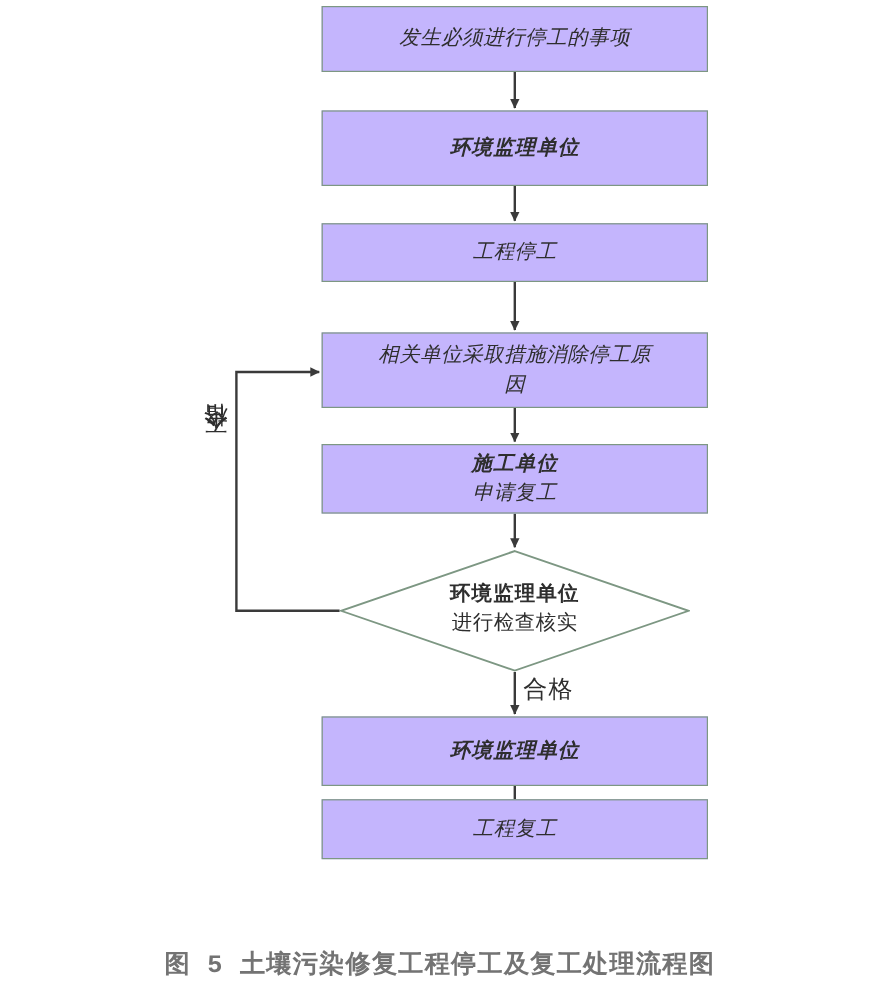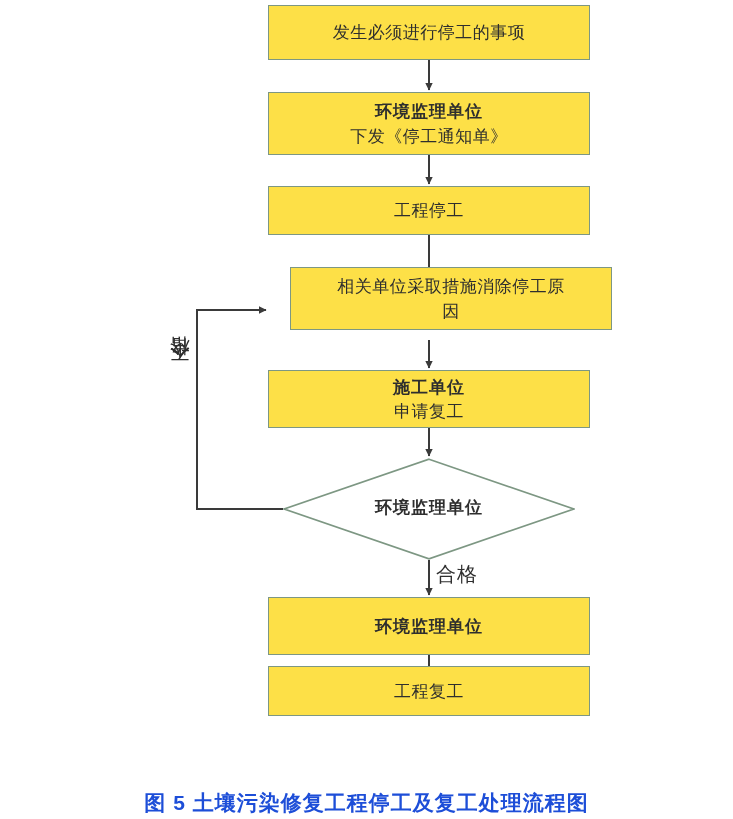--- a/index.html
+++ b/index.html
@@ -22,27 +22,28 @@
     top: 0;
     width: 733px;
     height: 819px;
   }
 
   
   .node {
     position: absolute;
     box-sizing: border-box;
     border: 1.6px solid #7d9783;
-    background: #fde047;
+    background: #c4b5fd;
     display: flex;
     flex-direction: column;
     align-items: center;
     justify-content: center;
     line-height: 1.42;
     color: #2e2e2e;
+    font-style: italic;
   }
   .node .ln {
     display: block;
     white-space: nowrap;
     font-size: 17px;
     letter-spacing: 0.5px;
   }
   .node .ln.bold {
     font-weight: bold;
     letter-spacing: 1px;
@@ -97,22 +98,22 @@
 
   
   .caption {
     position: absolute;
     left: 0;
     width: 733px;
     text-align: center;
     font-size: 21px;
     font-weight: bold;
     letter-spacing: 1px;
-    color: #1d4ed8;
-    font-family: Liberation Sans, sans-serif;
+    color: #737373;
+    font-family: Liberation Mono, monospace;
   }
 </style>
 </head>
 <body>
 
 <svg id="flow-canvas" viewBox="0 0 733 819" xmlns="http://www.w3.org/2000/svg">
   <defs>
     <marker id="arrowhead" markerWidth="9" markerHeight="9" refX="7.4" refY="4.5" orient="auto" markerUnits="userSpaceOnUse">
       <path d="M0,0.6 L8,4.5 L0,8.4 z" fill="#3a3a3a"></path>
     </marker>
@@ -136,43 +137,43 @@
     <path d="M283,509 L197,509 L197,310 L266,310" marker-end="url(#arrowhead)"></path>
   </g>
 </svg>
 
 <div class="node" style="left:268px; top:5px; width:322px; height:55px;">
   <span class="ln">发生必须进行停工的事项</span>
 </div>
 
 <div class="node" style="left:268px; top:92px; width:322px; height:63px;">
   <span class="ln bold">环境监理单位</span>
-  <span class="ln">下发《停工通知单》</span>
 </div>
 
 <div class="node" style="left:268px; top:186px; width:322px; height:49px;">
   <span class="ln">工程停工</span>
 </div>
 
-<div class="node" style="left:268px; top:267px; width:322px; height:63px;margin-left:22px;">
+<div class="node" style="left:268px; top:277px; width:322px; height:63px;">
   <span class="ln">相关单位采取措施消除停工原</span>
   <span class="ln">因</span>
 </div>
 
 <div class="node" style="left:268px; top:370px; width:322px; height:58px;">
   <span class="ln bold">施工单位</span>
   <span class="ln">申请复工</span>
 </div>
 
 <div class="decision" style="left:283px; top:458px; width:292px; height:102px;">
   <svg width="292" height="102" viewBox="0 0 292 102" xmlns="http://www.w3.org/2000/svg">
     <polygon points="146,1.2 290.8,51 146,100.8 1.2,51" fill="#ffffff" stroke="#7d9783" stroke-width="1.6"></polygon>
   </svg>
   <div class="dtext">
     <span class="ln bold">环境监理单位</span>
+    <span class="ln">进行检查核实</span>
   </div>
 </div>
 
 <div class="node" style="left:268px; top:597px; width:322px; height:58px;">
   <span class="ln bold">环境监理单位</span>
 </div>
 
 <div class="node" style="left:268px; top:666px; width:322px; height:50px;">
   <span class="ln">工程复工</span>
 </div>

